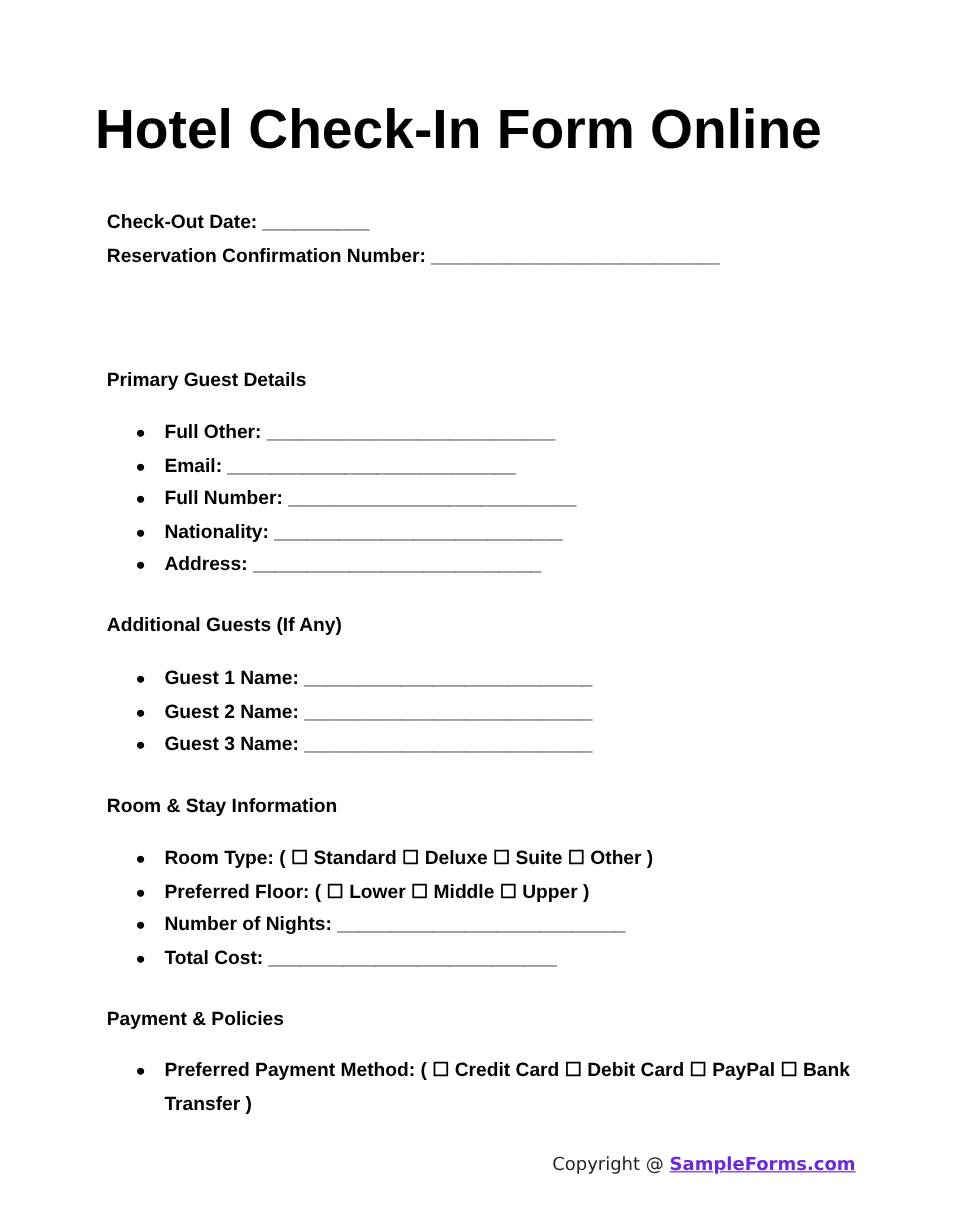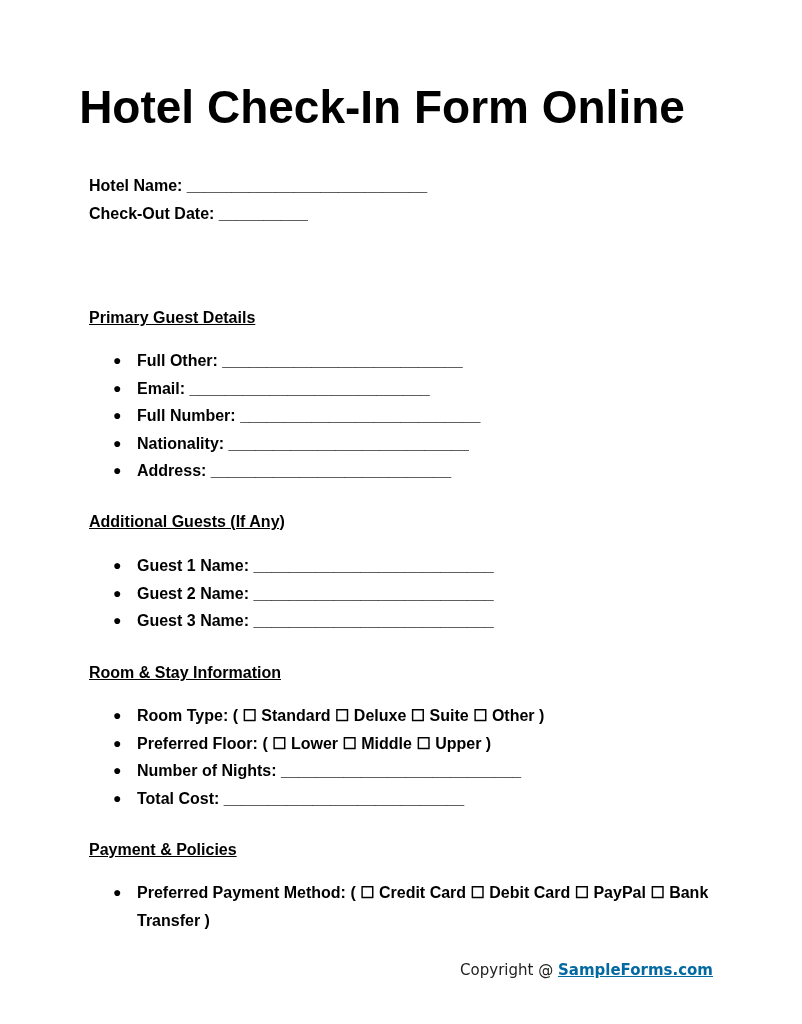--- a/index.html
+++ b/index.html
@@ -35,21 +35,20 @@
       line-height: 27.5px;
     }
     .field-line { white-space: pre; }
     .section-heading {
       position: absolute;
       left: 89px;
       font-size: 16px;
       font-weight: bold;
       line-height: 20px;
       margin: 0;
-      text-decoration: underline;
     }
     ul.bullets {
       position: absolute;
       left: 89px;
       margin: 0;
       padding: 0;
       list-style: none;
       font-size: 16px;
       font-weight: bold;
       line-height: 27.5px;
@@ -71,33 +70,33 @@
     }
     .footer {
       position: absolute;
       top: 961px;
       right: 89px;
       font-size: 15px;
       font-family: "DejaVu Sans", sans-serif;
       color: #222222;
     }
     .footer a {
-      color: #0369a1;
+      color: #6d28d9;
       font-weight: bold;
       text-decoration: underline;
     }
   </style>
 </head>
 <body>
 
 <h1 class="page-title">Hotel Check-In Form Online</h1>
 
 <div class="field-block">
-  <div class="field-line"><span>Hotel Name:</span> <span>___________________________</span></div>
   <div class="field-line"><span>Check-Out Date:</span> <span>__________</span></div>
+  <div class="field-line"><span>Reservation Confirmation Number:</span> <span>___________________________</span></div>
 </div>
 
 <h2 class="section-heading" style="top:308px">Primary Guest Details</h2>
 <ul class="bullets" style="top:347px">
   <li><span class="bullet">●</span><span>Full Other:</span> <span>___________________________</span></li>
   <li><span class="bullet">●</span><span>Email:</span> <span>___________________________</span></li>
   <li><span class="bullet">●</span><span>Full Number:</span> <span>___________________________</span></li>
   <li><span class="bullet">●</span><span>Nationality:</span> <span>___________________________</span></li>
   <li><span class="bullet">●</span><span>Address:</span> <span>___________________________</span></li>
 </ul>

